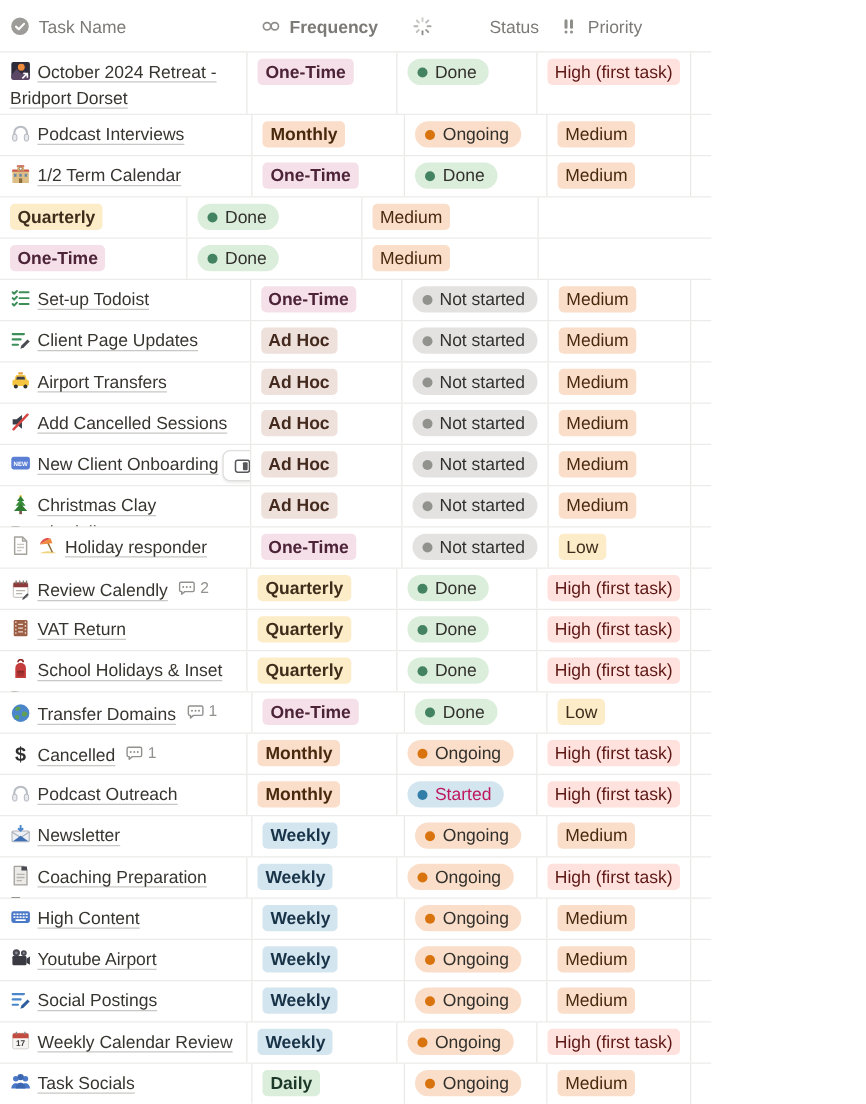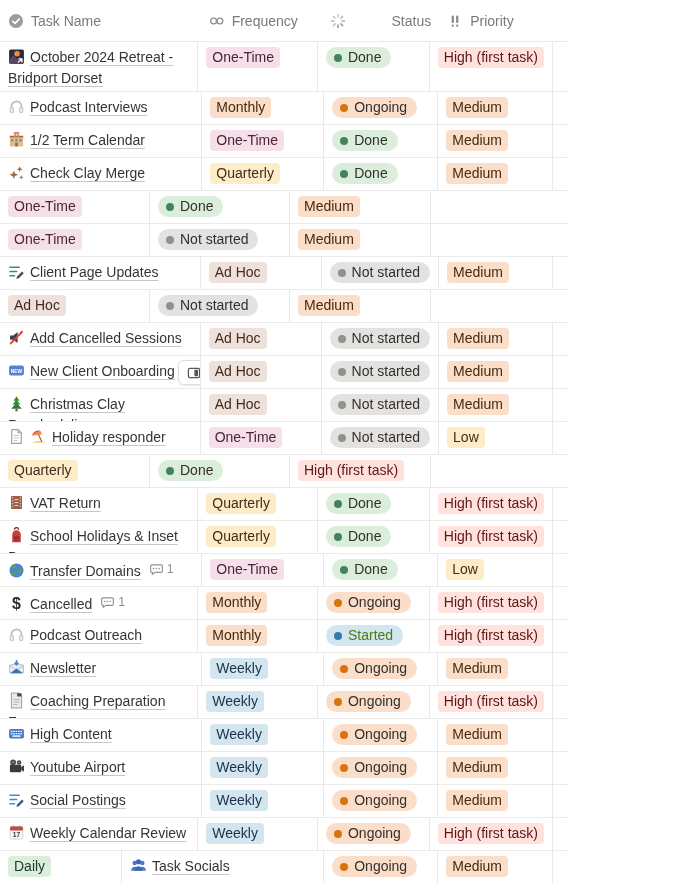--- a/index.html
+++ b/index.html
@@ -7,21 +7,21 @@
     width:693px;height:883px;overflow:hidden;background:#fff;
     font-family:"Liberation Sans", sans-serif;
     color:#37352F;font-size:14px;
   }
   .table{width:569px;}
   
   .hrow{display:flex;height:42px;align-items:center;border-bottom:1px solid #E9E9E7;box-sizing:border-box;}
   .hcell{display:flex;align-items:center;padding:0 8px;box-sizing:border-box;color:#7B7A76;}
   .hicon{width:16px;height:16px;display:inline-flex;margin-right:7px;flex:none;}
   .hicon svg{width:16px;height:16px;}
-  .c1{width:252px;} .c2{width:150px;} .c3{width:140px;gap:39px;} .c4{width:141px;} .tail{flex:1;}
+  .c1{width:252px;} .c2{width:150px;font-weight:bold;} .c3{width:140px;gap:39px;} .c4{width:141px;} .tail{flex:1;}
   
   .row{display:flex;height:33px;box-sizing:border-box;border-bottom:1px solid #ECEBE9;align-items:stretch;}
   .row.tall{height:50px;}
   .cell{box-sizing:border-box;padding:5px 8px;border-right:1px solid #E9E9E7;}
   .cell.tail{border-right:none;}
   .name-cell{position:relative;overflow:hidden;}
   .name-inner{line-height:21px;}
   .ricon{display:inline-block;width:17px;height:17px;margin-right:5px;vertical-align:-3px;}
   .ricon svg{width:17px;height:17px;}
   .title{
@@ -177,30 +177,20 @@
             <span class="stxt">Done</span>
           </span>
     </div>
     <div class="cell c4">
       <span class="tag prio-tag" style="background: rgb(250, 222, 201); color: rgb(73, 41, 14);">Medium</span>
     </div>
     <div class="cell tail"></div>
   </div>
 
   <div class="row">
-    <div class="cell c1 name-cell">
-      <div class="name-inner">
-        <span class="icons"><span class="ricon"><svg viewBox="0 0 16 16" fill="#A1684A">
-                  <path d="M5.5 6 6.6 9l3 1.1-3 1.1-1.1 3-1.1-3-3-1.1 3-1.1z"></path>
-                  <path d="M11 2l.8 2.1 2.1.8-2.1.8L11 7.8l-.8-2.1-2.1-.8 2.1-.8z"></path>
-                  <path d="M12.5 10.5l.6 1.5 1.5.6-1.5.6-.6 1.5-.6-1.5-1.5-.6 1.5-.6z"></path>
-                </svg></span></span><a class="title">Check Clay Merge</a>
-      </div>
-
-    </div>
     <div class="cell c2">
       <span class="tag freq-tag" style="background: rgb(253, 236, 200); color: rgb(64, 44, 27);">Quarterly</span>
     </div>
     <div class="cell c3">
       <span class="status" style="background: rgb(219, 237, 219); color: rgb(50, 48, 44);">
             <span class="dot" style="background: rgb(68, 131, 97);"></span>
             <span class="stxt">Done</span>
           </span>
     </div>
     <div class="cell c4">
@@ -219,20 +209,33 @@
             <span class="stxt">Done</span>
           </span>
     </div>
     <div class="cell c4">
       <span class="tag prio-tag" style="background: rgb(250, 222, 201); color: rgb(73, 41, 14);">Medium</span>
     </div>
     <div class="cell tail"></div>
   </div>
 
   <div class="row">
+    <div class="cell c1 name-cell">
+      <div class="name-inner">
+        <span class="icons"><span class="ricon"><svg viewBox="0 0 16 16" stroke="#3E8E5A" stroke-width="1.5" fill="none" stroke-linecap="round" stroke-linejoin="round">
+                  <path d="M2 3.6l1.1 1.1 2.1-2.1"></path>
+                  <path d="M7.2 3.6H14"></path>
+                  <path d="M2 8l1.1 1.1 2.1-2.1"></path>
+                  <path d="M7.2 8H14"></path>
+                  <path d="M2 12.4l1.1 1.1 2.1-2.1"></path>
+                  <path d="M7.2 12.4H14"></path>
+                </svg></span></span><a class="title">Set-up Todoist</a>
+      </div>
+
+    </div>
     <div class="cell c2">
       <span class="tag freq-tag" style="background: rgb(245, 224, 233); color: rgb(76, 35, 55);">One-Time</span>
     </div>
     <div class="cell c3">
       <span class="status" style="background: rgb(227, 226, 224); color: rgb(50, 48, 44);">
             <span class="dot" style="background: rgb(145, 145, 142);"></span>
             <span class="stxt">Not started</span>
           </span>
     </div>
     <div class="cell c4">
@@ -260,20 +263,33 @@
             <span class="stxt">Not started</span>
           </span>
     </div>
     <div class="cell c4">
       <span class="tag prio-tag" style="background: rgb(250, 222, 201); color: rgb(73, 41, 14);">Medium</span>
     </div>
     <div class="cell tail"></div>
   </div>
 
   <div class="row">
+    <div class="cell c1 name-cell">
+      <div class="name-inner">
+        <span class="icons"><span class="ricon"><svg viewBox="0 0 16 16">
+                  <rect x="6.2" y="1.6" width="3.6" height="1.8" rx=".5" fill="#E8A33D"></rect>
+                  <path d="M3.2 8l.9-3.1c.2-.6.8-1.1 1.4-1.1h5c.6 0 1.2.5 1.4 1.1l.9 3.1z" fill="#F5C542"></path>
+                  <path d="M4.6 7.4 5.2 5h5.6l.6 2.4z" fill="#3A3F4A"></path>
+                  <rect x="1.8" y="7.4" width="12.4" height="4.6" rx="1.2" fill="#F5C542"></rect>
+                  <circle cx="4.4" cy="12.4" r="1.5" fill="#333"></circle>
+                  <circle cx="11.6" cy="12.4" r="1.5" fill="#333"></circle>
+                </svg></span></span><a class="title">Airport Transfers</a>
+      </div>
+
+    </div>
     <div class="cell c2">
       <span class="tag freq-tag" style="background: rgb(238, 224, 218); color: rgb(68, 42, 30);">Ad Hoc</span>
     </div>
     <div class="cell c3">
       <span class="status" style="background: rgb(227, 226, 224); color: rgb(50, 48, 44);">
             <span class="dot" style="background: rgb(145, 145, 142);"></span>
             <span class="stxt">Not started</span>
           </span>
     </div>
     <div class="cell c4">
@@ -393,20 +409,40 @@
             <span class="stxt">Not started</span>
           </span>
     </div>
     <div class="cell c4">
       <span class="tag prio-tag" style="background: rgb(253, 236, 200); color: rgb(64, 44, 27);">Low</span>
     </div>
     <div class="cell tail"></div>
   </div>
 
   <div class="row">
+    <div class="cell c1 name-cell">
+      <div class="name-inner">
+        <span class="icons"><span class="ricon"><svg viewBox="0 0 16 16">
+                  <rect x="2.5" y="2.8" width="11" height="11.2" rx="1.2" fill="#fff" stroke="#C9C6C0" stroke-width=".8"></rect>
+                  <path d="M2.5 4A1.2 1.2 0 0 1 3.7 2.8h8.6A1.2 1.2 0 0 1 13.5 4v2.4h-11z" fill="#8E3B3B"></path>
+                  <path d="M4.6 1.4v2.4M7.3 1.4v2.4M10 1.4v2.4M12.4 1.4v2.4" stroke="#7A7771" stroke-width="1"></path>
+                  <path d="M4.6 9h6.8M4.6 11.2h4.6" stroke="#B7B4AE" stroke-width="1"></path>
+                  <path d="M9.6 14.4 13 11l1 1-3.4 3.4-1.4.4z" fill="#4A4A52"></path>
+                </svg></span></span><a class="title">Review Calendly</a><span class="comment" style="display: inline-flex;">
+              <span class="cicon">
+                <svg viewBox="0 0 16 16" fill="none" stroke="#91918E" stroke-width="1.2">
+                  <path d="M3 3h10a1.2 1.2 0 0 1 1.2 1.2v5.6A1.2 1.2 0 0 1 13 11H6.2L3.6 13.2V11H3a1.2 1.2 0 0 1-1.2-1.2V4.2A1.2 1.2 0 0 1 3 3z" stroke-linejoin="round"></path>
+                  <path d="M4.9 7h.01M7.9 7h.01M10.9 7h.01" stroke-linecap="round" stroke-width="1.7"></path>
+                </svg>
+              </span>
+              <span class="ccount">2</span>
+            </span>
+      </div>
+
+    </div>
     <div class="cell c2">
       <span class="tag freq-tag" style="background: rgb(253, 236, 200); color: rgb(64, 44, 27);">Quarterly</span>
     </div>
     <div class="cell c3">
       <span class="status" style="background: rgb(219, 237, 219); color: rgb(50, 48, 44);">
             <span class="dot" style="background: rgb(68, 131, 97);"></span>
             <span class="stxt">Done</span>
           </span>
     </div>
     <div class="cell c4">
@@ -543,21 +579,21 @@
                   <rect x="2" y="8.8" width="3.2" height="5.2" rx="1.5" fill="#E7E9ED" stroke="#ADB2BA" stroke-width=".7"></rect>
                   <rect x="10.8" y="8.8" width="3.2" height="5.2" rx="1.5" fill="#E7E9ED" stroke="#ADB2BA" stroke-width=".7"></rect>
                 </svg></span></span><a class="title">Podcast Outreach</a>
       </div>
 
     </div>
     <div class="cell c2">
       <span class="tag freq-tag" style="background: rgb(250, 222, 201); color: rgb(73, 41, 14);">Monthly</span>
     </div>
     <div class="cell c3">
-      <span class="status" style="background: rgb(211, 229, 239); color: #4d7c0f;">
+      <span class="status" style="background: rgb(211, 229, 239); color: #be185d;">
             <span class="dot" style="background: rgb(51, 126, 169);"></span>
             <span class="stxt">Started</span>
           </span>
     </div>
     <div class="cell c4">
       <span class="tag prio-tag" style="background: rgb(255, 226, 221); color: rgb(93, 23, 21);">High (first task)</span>
     </div>
     <div class="cell tail"></div>
   </div>
 
@@ -726,38 +762,38 @@
             <span class="stxt">Ongoing</span>
           </span>
     </div>
     <div class="cell c4">
       <span class="tag prio-tag" style="background: rgb(255, 226, 221); color: rgb(93, 23, 21);">High (first task)</span>
     </div>
     <div class="cell tail"></div>
   </div>
 
   <div class="row">
-    <div class="cell c2">
-      <span class="tag freq-tag" style="background: rgb(219, 237, 219); color: rgb(28, 56, 41);">Daily</span>
-    </div>
     <div class="cell c1 name-cell">
       <div class="name-inner">
         <span class="icons"><span class="ricon"><svg viewBox="0 0 16 16">
                   <g fill="#4A79C7">
                     <circle cx="4.4" cy="5.6" r="2.1"></circle>
                     <circle cx="11.6" cy="5.6" r="2.1"></circle>
                     <path d="M1 13c0-2.4 1.6-3.9 3.4-3.9S7.8 10.6 7.8 13z"></path>
                     <path d="M8.2 13c0-2.4 1.6-3.9 3.4-3.9S15 10.6 15 13z"></path>
                   </g>
                   <circle cx="8" cy="4.4" r="2.4" fill="#3B66B0"></circle>
                   <path d="M4.4 13c0-2.9 1.7-4.4 3.6-4.4s3.6 1.5 3.6 4.4z" fill="#3B66B0"></path>
                 </svg></span></span><a class="title">Task Socials</a>
       </div>
 
     </div>
+    <div class="cell c2">
+      <span class="tag freq-tag" style="background: rgb(219, 237, 219); color: rgb(28, 56, 41);">Daily</span>
+    </div>
     <div class="cell c3">
       <span class="status" style="background: rgb(250, 222, 201); color: rgb(50, 48, 44);">
             <span class="dot" style="background: rgb(217, 115, 13);"></span>
             <span class="stxt">Ongoing</span>
           </span>
     </div>
     <div class="cell c4">
       <span class="tag prio-tag" style="background: rgb(250, 222, 201); color: rgb(73, 41, 14);">Medium</span>
     </div>
     <div class="cell tail"></div>

